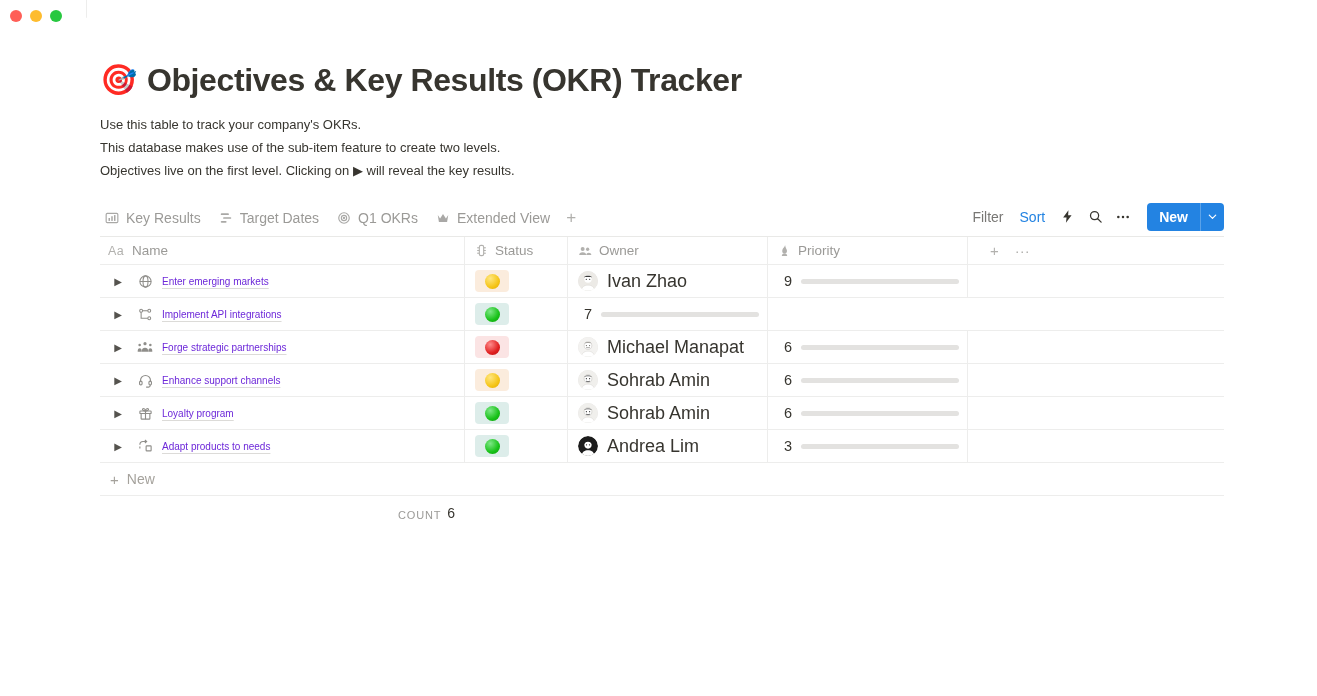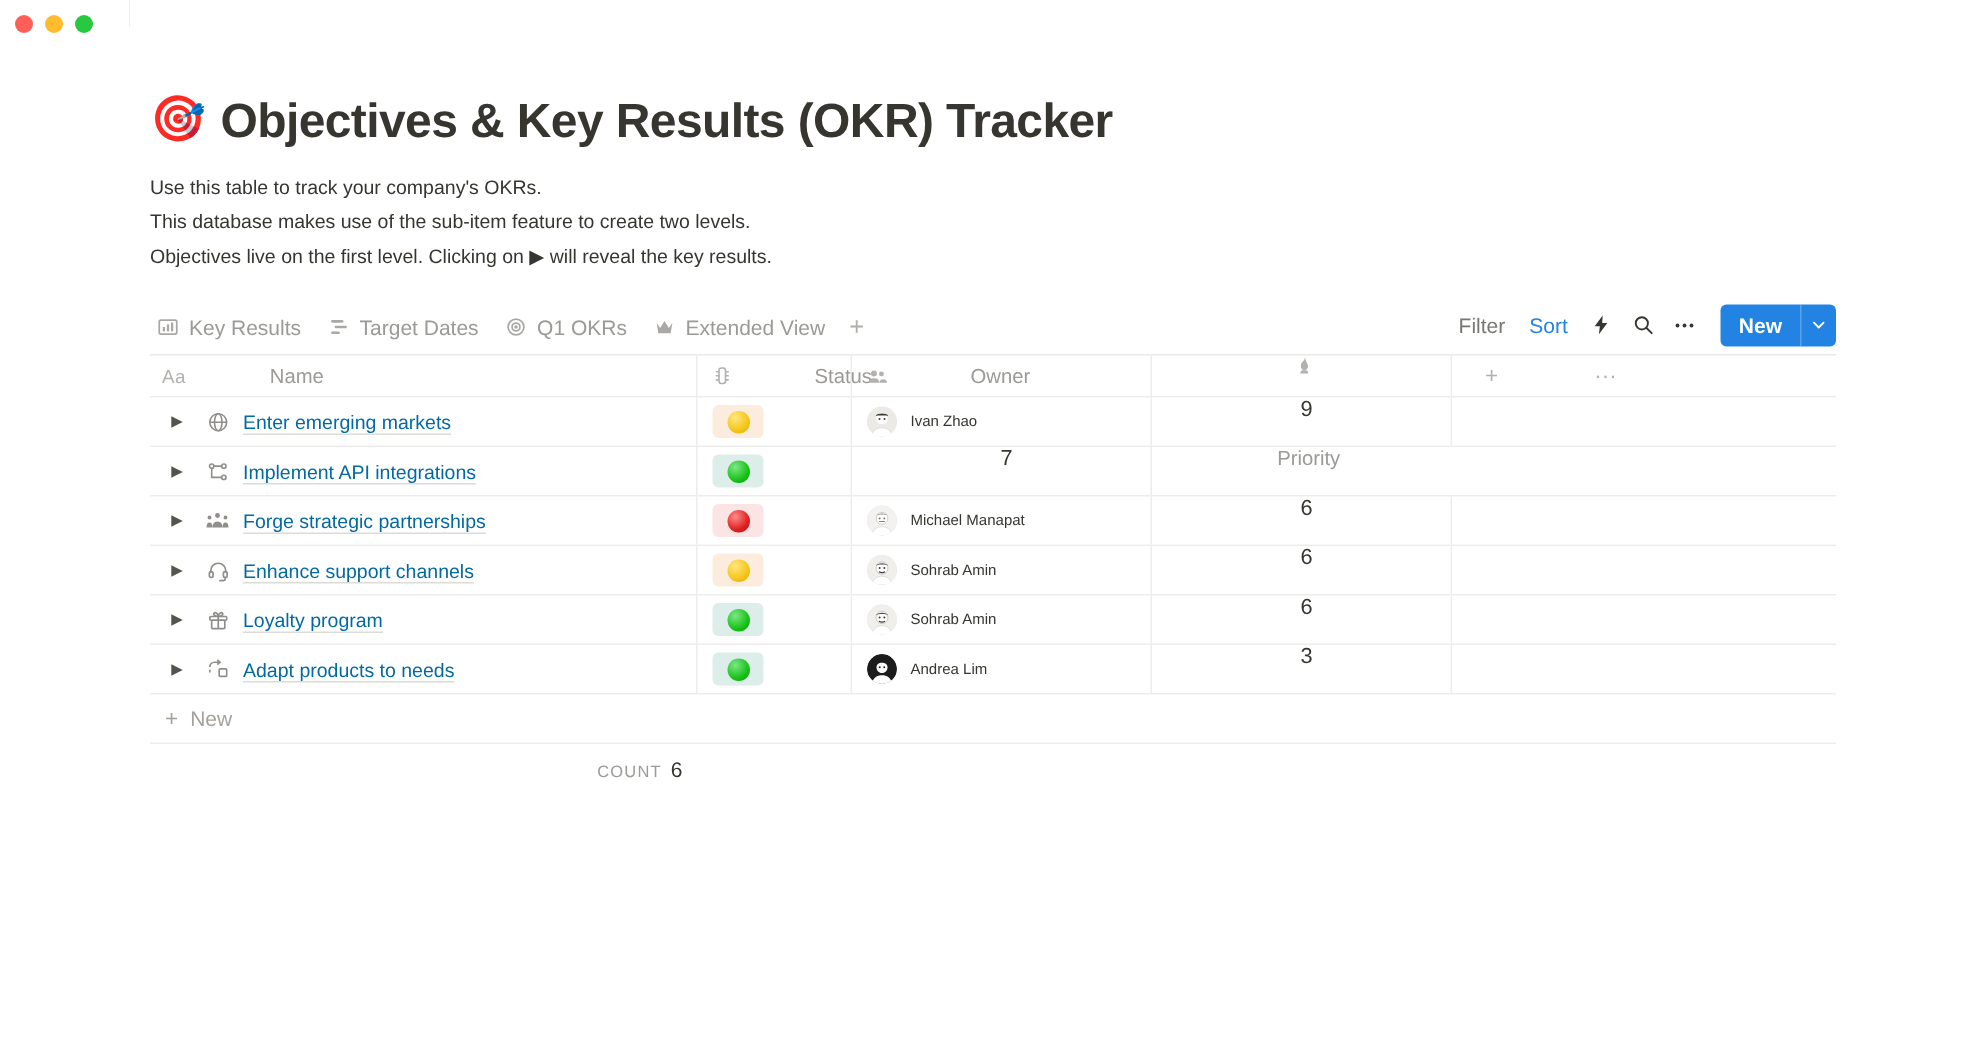--- a/index.html
+++ b/index.html
@@ -145,29 +145,28 @@
     display: flex;
     border-bottom: 1px solid #ededec;
     height: 33px;
     align-items: stretch;
   }
   #header-row { height: 28px; }
   #header-row .cell {
     display: flex; align-items: center;
     color: #9b9a97;
     font-size: 13.5px;
-    gap: 48px;
   }
   .cell { display: flex; align-items: center; position: relative; }
   .cell.bordered { border-right: 1px solid #ededec; }
 
   .c-name     { width: 365px; padding-left: 8px; }
   .c-status   { width: 103px; padding-left: 10px; }
   .c-owner    { width: 200px; padding-left: 10px; }
-  .c-priority { width: 200px; padding-left: 10px; flex-direction: column; }
+  .c-priority { width: 200px; padding-left: 10px; }
   .c-rest     { flex: 1; padding-left: 14px; }
 
   .hdr-icon {
     margin-right: 7px;
     display: inline-flex; align-items: center;
     color: #b2b1ae;
   }
   .aa {
     font-size: 12.5px; color: #b2b1ae;
     margin-right: 8px; font-weight: 500;
@@ -186,21 +185,21 @@
     margin-right: 8px; cursor: pointer;
     flex: none;
   }
   .row-icon {
     width: 18px; height: 18px; flex: none;
     display: flex; align-items: center; justify-content: center;
     margin-right: 8px;
     color: #8f8e8a;
   }
   .row-title {
-    font-size: 13px; color: #0369a1;
+    font-size: 10px; color: #6d28d9;
     text-decoration: underline;
     text-decoration-color: #dcdbd8;
     text-underline-offset: 3px;
     cursor: pointer;
     white-space: nowrap;
   }
 
   
   .status-pill {
     width: 34px; height: 22px;
@@ -221,21 +220,21 @@
 
   
   .avatar {
     width: 20px; height: 20px; border-radius: 50%;
     margin-right: 9px; flex: none;
     background: #e8e7e4;
     overflow: hidden;
     display: flex; align-items: flex-end; justify-content: center;
   }
   .avatar svg { display: block; }
-  .owner-name { font-size: 10px; color: #37352f; white-space: nowrap; }
+  .owner-name { font-size: 18px; color: #37352f; white-space: nowrap; }
 
   
   .pr-value {
     font-size: 14.5px; color: #37352f;
     width: 14px; text-align: right;
     margin-right: 9px; flex: none;
   }
   .pr-track {
     height: 5px; border-radius: 3px;
     background: #e3e2e0;

